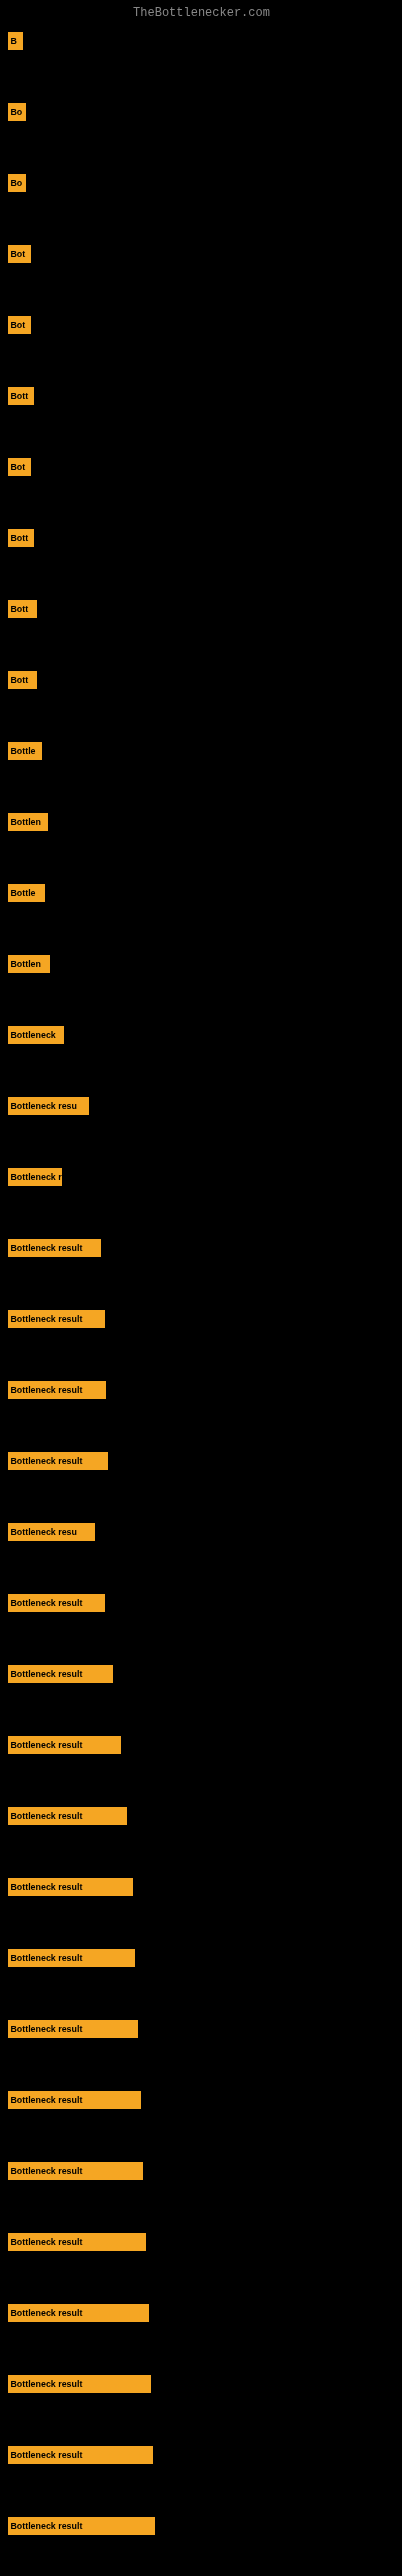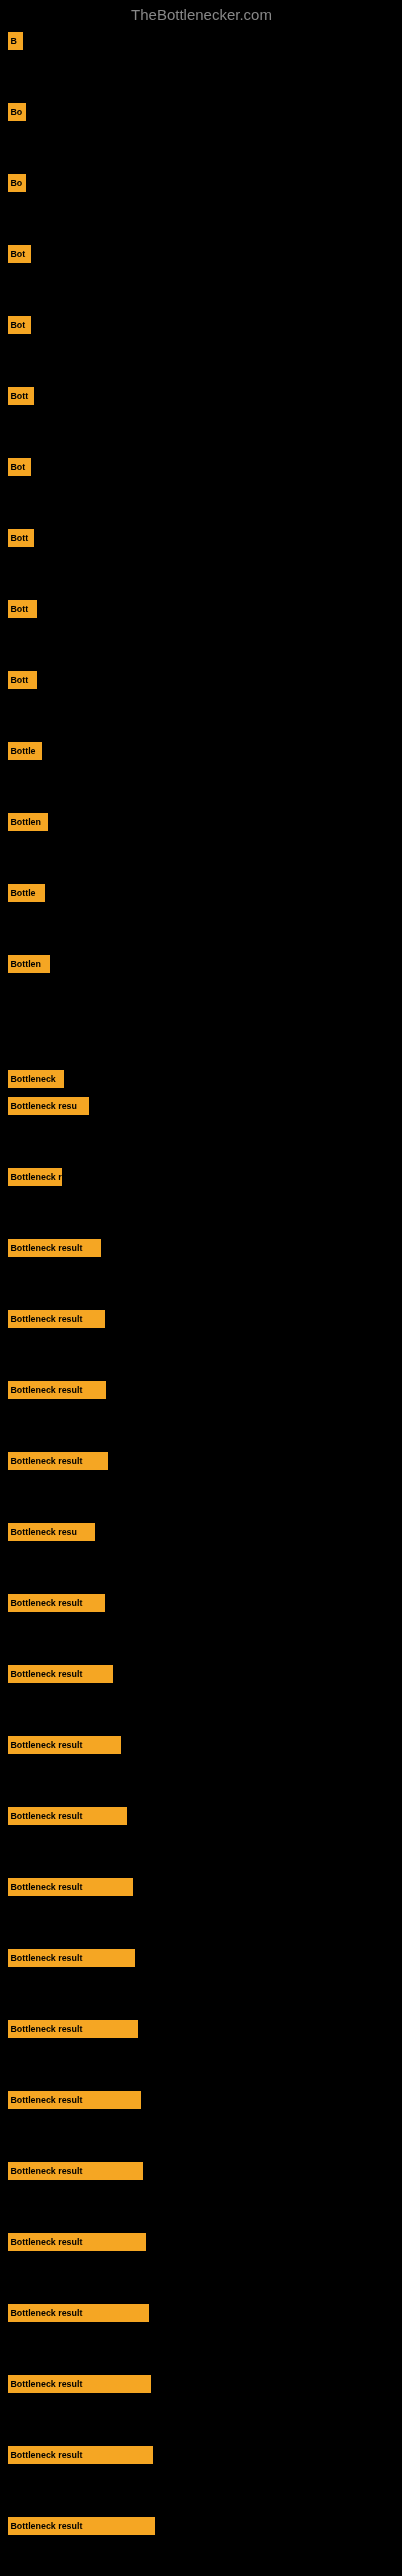--- a/index.html
+++ b/index.html
@@ -11,27 +11,28 @@
     body {
       background-color: #000;
       width: 403px;
       min-height: 2576px;
       font-family: Arial, sans-serif;
       position: relative;
     }
 
     .site-title {
       color: #888;
-      font-size: 15px;
+      font-size: 12px;
       text-align: center;
       padding: 6.4px 0 3.2px 0;
       position: absolute;
       top: 0;
       left: 0;
       right: 0;
+      font-family: Liberation Mono, monospace;
     }
 
     .bars-container {
       position: absolute;
       top: 24px;
       left: 0;
       right: 0;
       padding: 0 8px;
     }
 
@@ -100,21 +101,21 @@
     <div class="bar-row">
       <div class="bar-label" style="width: 40px;">Bottlen</div>
     </div>
     <div class="bar-row">
       <div class="bar-label" style="width: 37px;">Bottle</div>
     </div>
     <div class="bar-row">
       <div class="bar-label" style="width: 42px;">Bottlen</div>
     </div>
     <div class="bar-row">
-      <div class="bar-label" style="width: 56px; margin-top: 44px;">Bottleneck</div>
+      <div class="bar-label" style="width: 56px;">Bottleneck</div>
     </div>
     <div class="bar-row">
       <div class="bar-label" style="width: 81px;">Bottleneck resu</div>
     </div>
     <div class="bar-row">
       <div class="bar-label" style="width: 54px;">Bottleneck r</div>
     </div>
     <div class="bar-row">
       <div class="bar-label" style="width: 93px;">Bottleneck result</div>
     </div>

